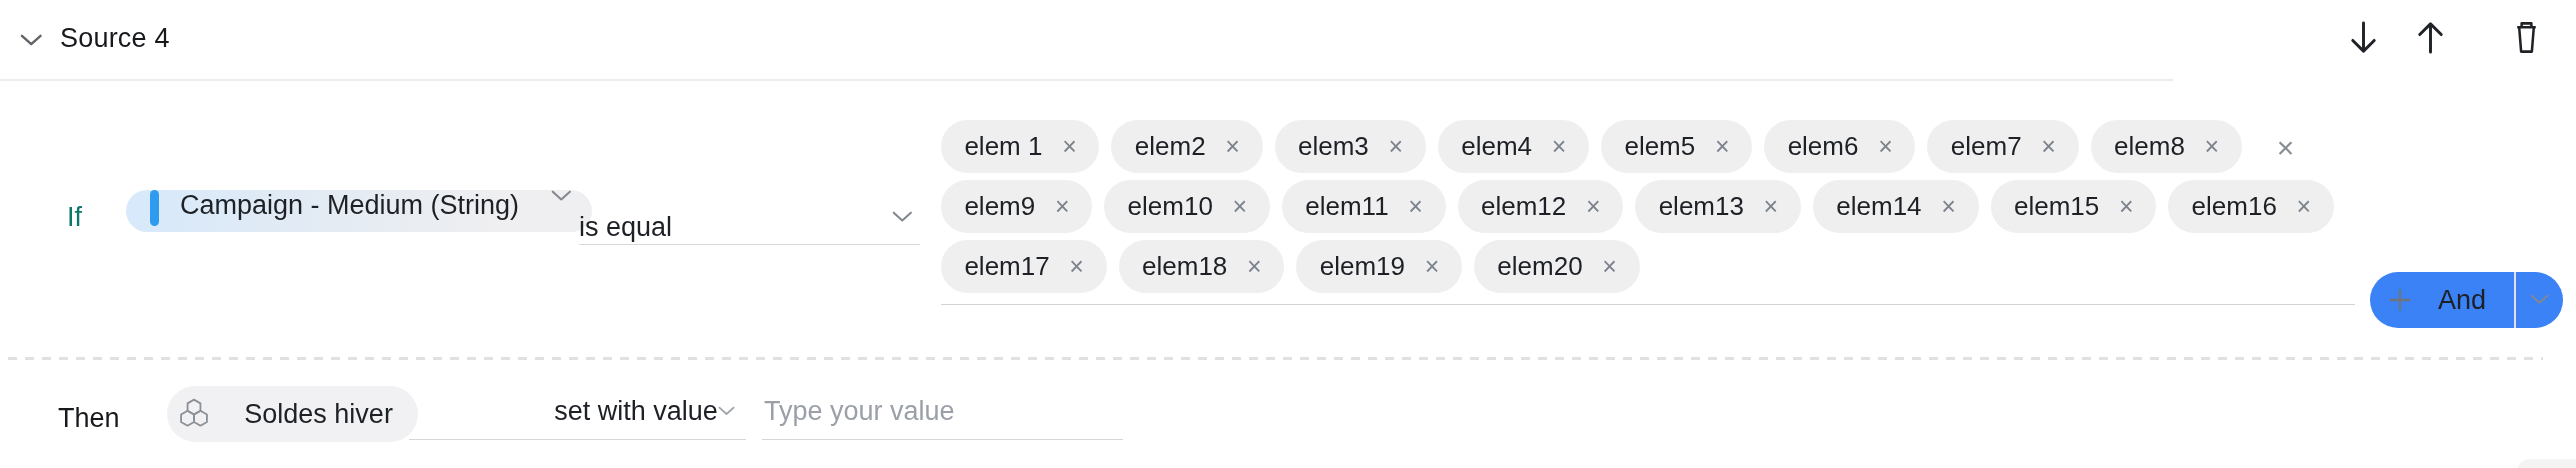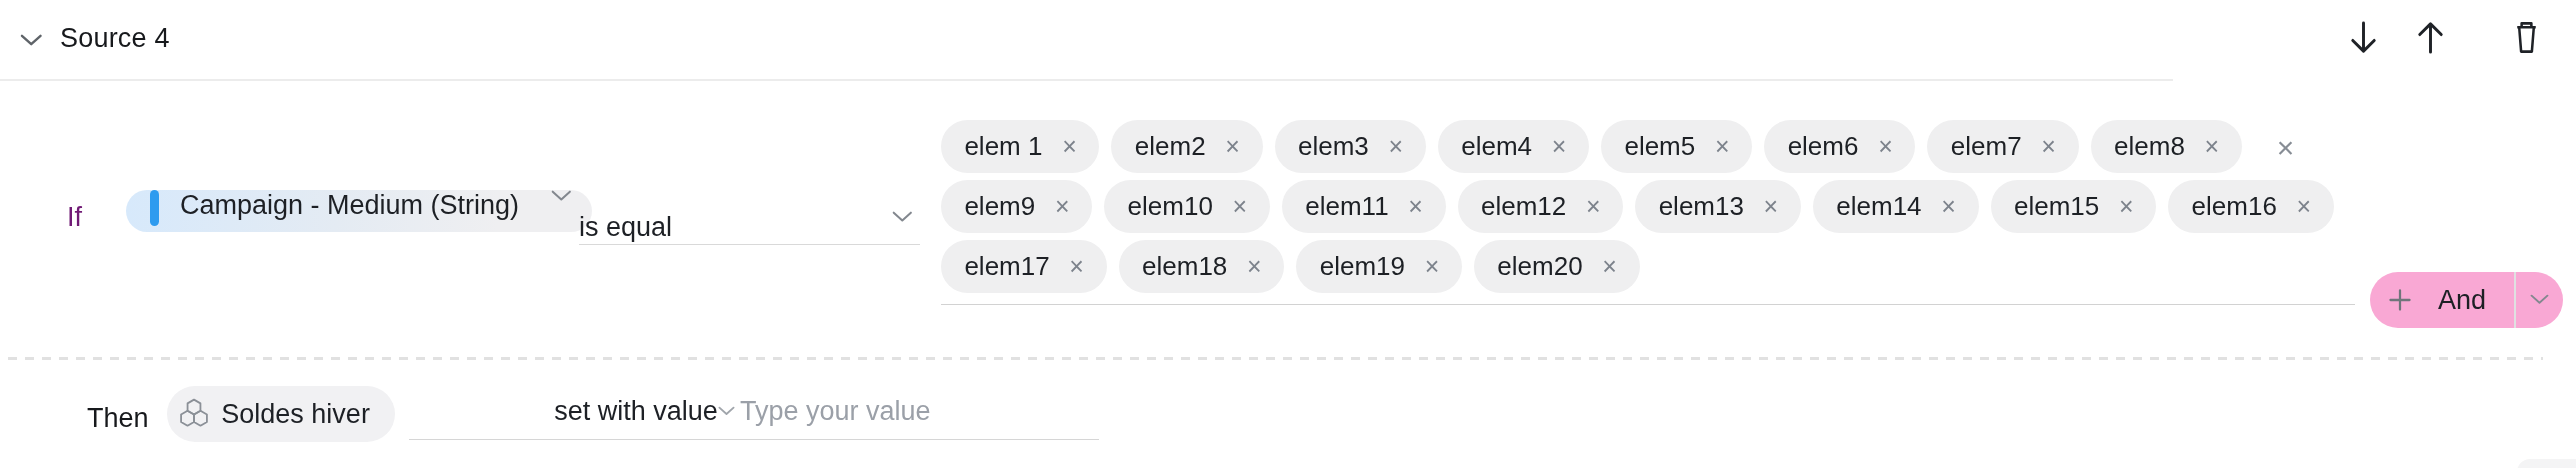--- a/index.html
+++ b/index.html
@@ -11,21 +11,21 @@
   button { font-family:inherit; background:none; border:none; cursor:pointer; color:inherit; }
 
   
   .header { position:absolute; left:0; top:0; width:2173px; height:81px; border-bottom:2.8px solid #ececec; background:#fff; }
   .collapse-btn { position:absolute; left:13px; top:24px; width:37px; height:32px; display:flex; align-items:center; justify-content:center; color:#5f6469; }
   .source-title { position:absolute; left:60px; top:23.4px; font-size:27px; font-weight:500; color:#17191c; letter-spacing:0.2px; }
   .hdr-icon-btn { position:absolute; top:14px; width:47px; height:47px; display:flex; align-items:center; justify-content:center; color:#1f2227; }
   .hdr-down { left:2340px; } .hdr-up { left:2407px; } .hdr-trash { left:2503px; }
 
   
-  .if-label { position:absolute; left:67px; top:202px; font-size:27px; color:#701a75; }
+  .if-label { position:absolute; left:67px; top:202px; font-size:27px; color:#0f766e; }
   .field-pill {
     position:absolute; left:126px; top:190px; height:42px; border-radius:27px;
     display:inline-flex; align-items:flex-start; padding:0 20.6px 0 24px;
     background:linear-gradient(90deg,#d7e9fb 0%, #e4ebf3 45%, #efeff1 80%);
   }
   .field-accent { width:9.4px; height:36px; border-radius:4.7px; background:#2e9bef; flex:none; }
   .field-label { margin-left:20.6px; font-size:27px; color:#1d2025; white-space:nowrap; }
   .field-chevron { margin-left:32px; color:#83888f; display:flex; }
 
   .operator-select {
@@ -44,51 +44,51 @@
     display:inline-flex; align-items:center; height:53px; border-radius:27px;
     background:#efeff0; padding:0 19px 0 23.4px; flex:none;
   }
   .chip-label { font-size:26px; color:#1d2025; white-space:pre; }
   .chip-remove { margin-left:16px; font-size:25px; line-height:1; color:#7d838c; padding:1.9px 3.7px; }
   .chips-underline { margin-top:11.2px; height:0; border-top:1.9px solid #d2d2d2; }
   .clear-all-btn { position:absolute; left:2265px; top:127px; width:41px; height:41px; font-size:30px; color:#878d95; display:flex; align-items:center; justify-content:center; }
 
   .and-button {
     position:absolute; left:2370px; top:272px; height:56px; border-radius:28px;
-    background:#f9a8d4; display:inline-flex; align-items:center; overflow:hidden; padding:0;
+    background:#3b82f6; display:inline-flex; align-items:center; overflow:hidden; padding:0;
   }
   .and-plus { margin-left:17px; color:#70757b; display:flex; }
   .and-label { margin-left:25px; margin-right:28px; font-size:27px; color:#1d2025; }
   .and-divider { width:1.9px; align-self:stretch; background:#e0e0e1; }
   .and-caret { width:47px; height:56px; display:flex; align-items:center; justify-content:center; color:#83888f; }
 
   
   .dashed-divider {
     position:absolute; left:7.5px; top:357px; width:2535px; height:2.8px;
     background:repeating-linear-gradient(90deg,#e1e1e1 0 9.4px, transparent 9.4px 17px);
   }
 
   
-  .then-label { position:absolute; left:58px; top:403px; font-size:27px; color:#17191c;margin-left:29px; }
+  .then-label { position:absolute; left:58px; top:403px; font-size:27px; color:#17191c; }
   .then-pill {
     position:absolute; left:167px; top:386px; height:56px; border-radius:28px;
     background:#f1f1f3; display:inline-flex; align-items:center; padding:0 25px 0 10.3px;
   }
   .hex-icon { color:#8b9097; display:flex; }
-  .then-pill-label { margin-left:10px; font-size:27px; color:#1d2025; white-space:nowrap; }
+  .then-pill-label { margin-left:33px; font-size:27px; color:#1d2025; white-space:nowrap; }
 
   .action-select {
     position:absolute; left:409px; top:383px; width:337px; height:57px;
     display:flex; align-items:center; justify-content:flex-end;
     border-bottom:1.9px solid #d6d6d6; padding-right:11.2px;
   }
   .action-label { font-size:27px; color:#1d2025; }
   .small-chevron { color:#a0a5ab; display:flex; }
 
-  .value-input-wrap { position:absolute; left:738px; top:383px; width:361px; height:57px; border-bottom:1.9px solid #d6d6d6; display:flex; align-items:center; }
+  .value-input-wrap { position:absolute; left:762px; top:383px; width:361px; height:57px; border-bottom:1.9px solid #d6d6d6; display:flex; align-items:center; }
   .value-input { width:100%; border:none; outline:none; background:transparent; font-size:27px; color:#1d2025; padding:0 0 0 1.9px; font-family:inherit; }
   .value-input::placeholder { color:#9ba0a8; opacity:1; }
 
   .corner-blob { position:absolute; left:2517px; top:459px; width:59px; height:13px; background:#f4f4f5; border-radius:20.6px 0 0 0; }
 </style>
 </head>
 <body>
 
 <div class="canvas">
 

